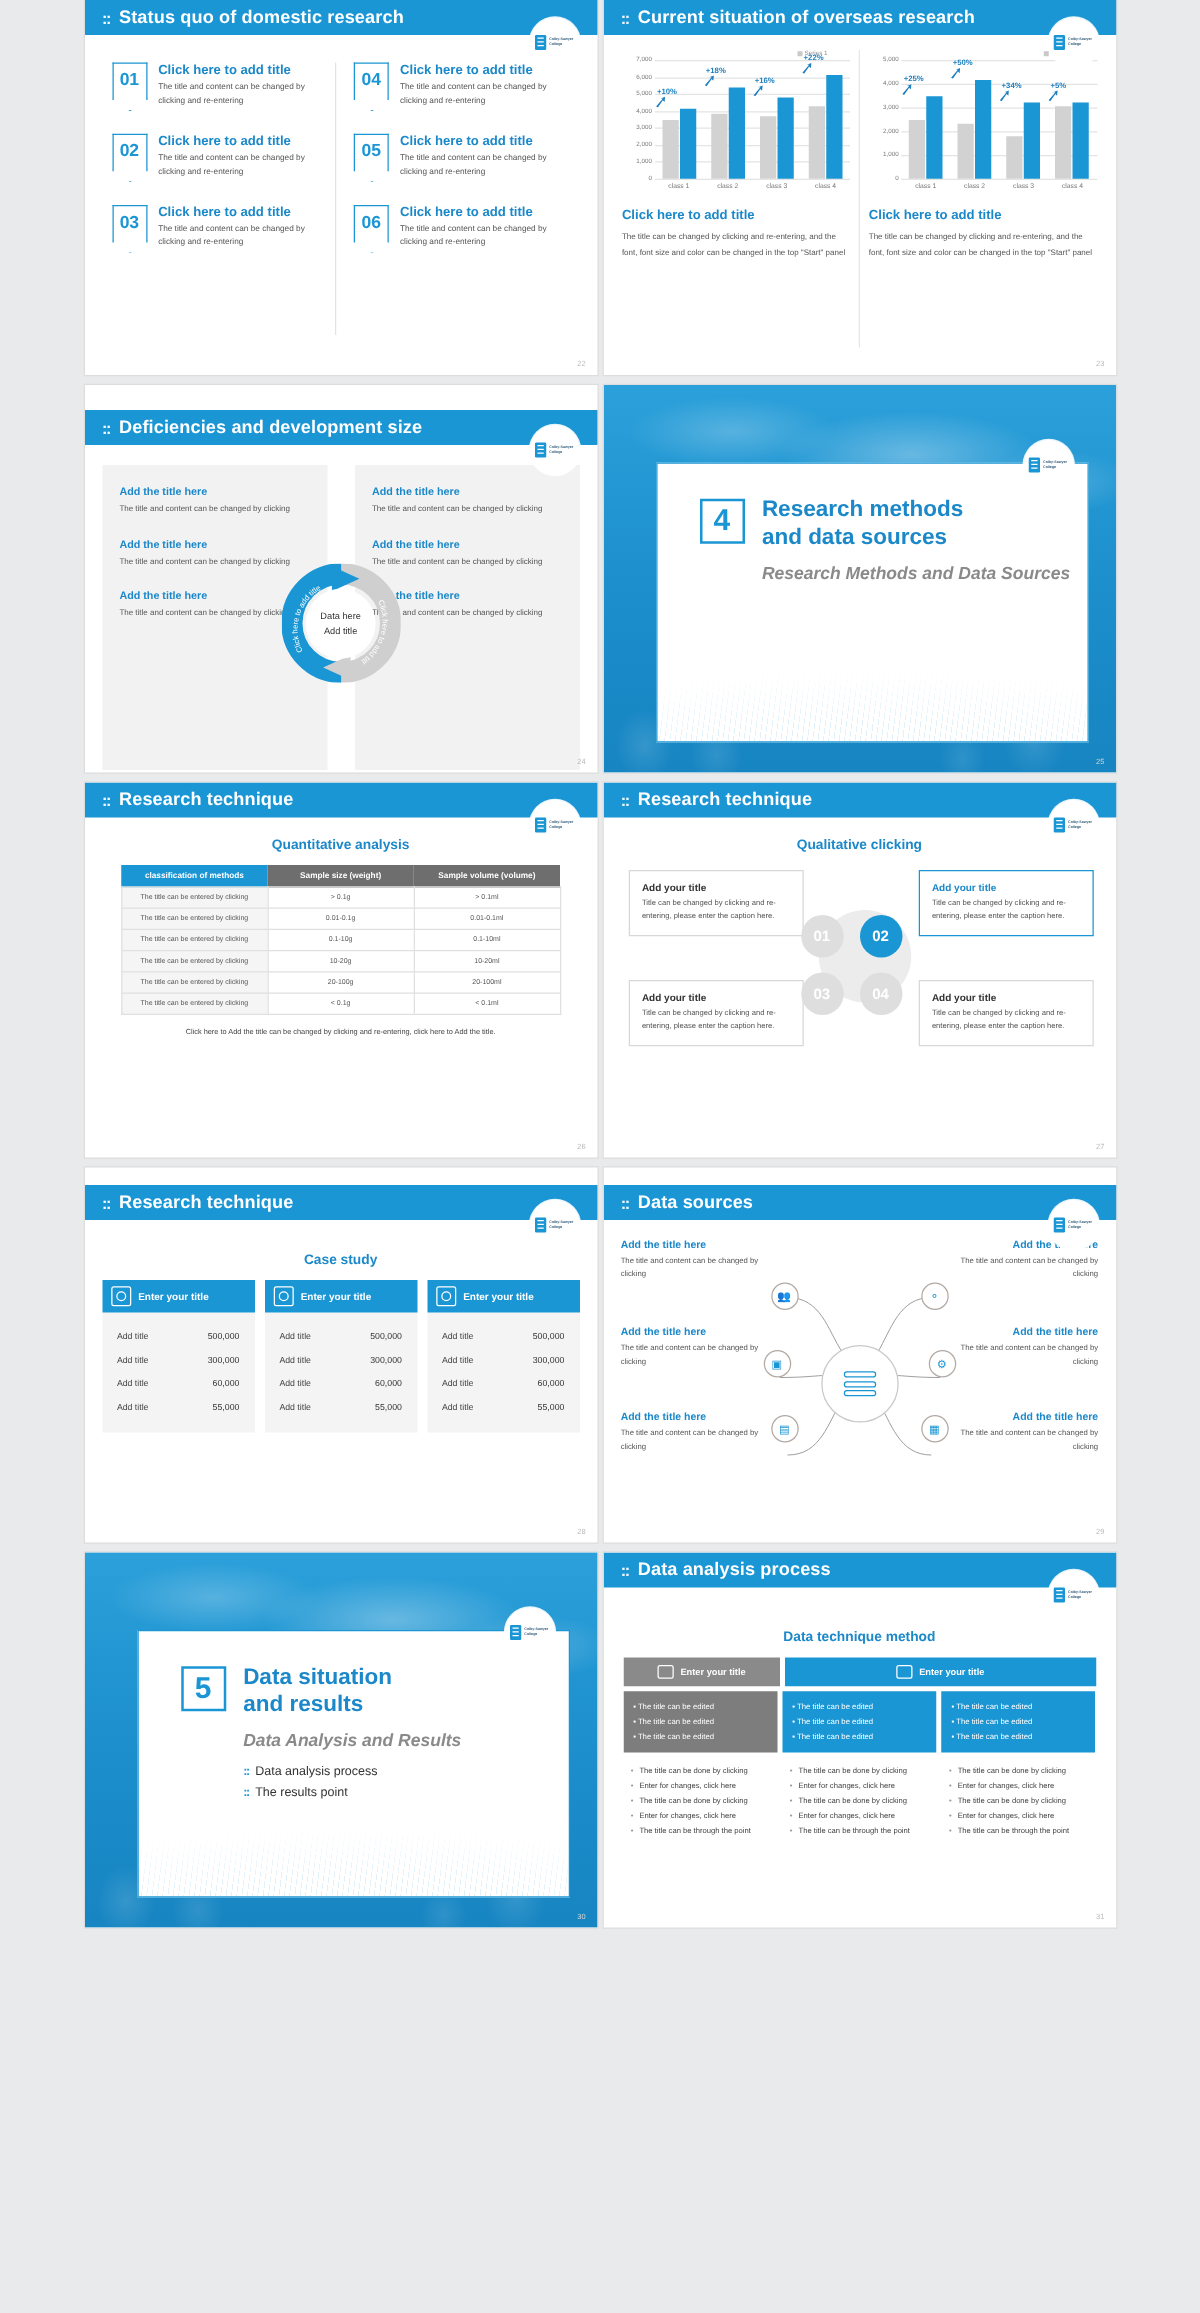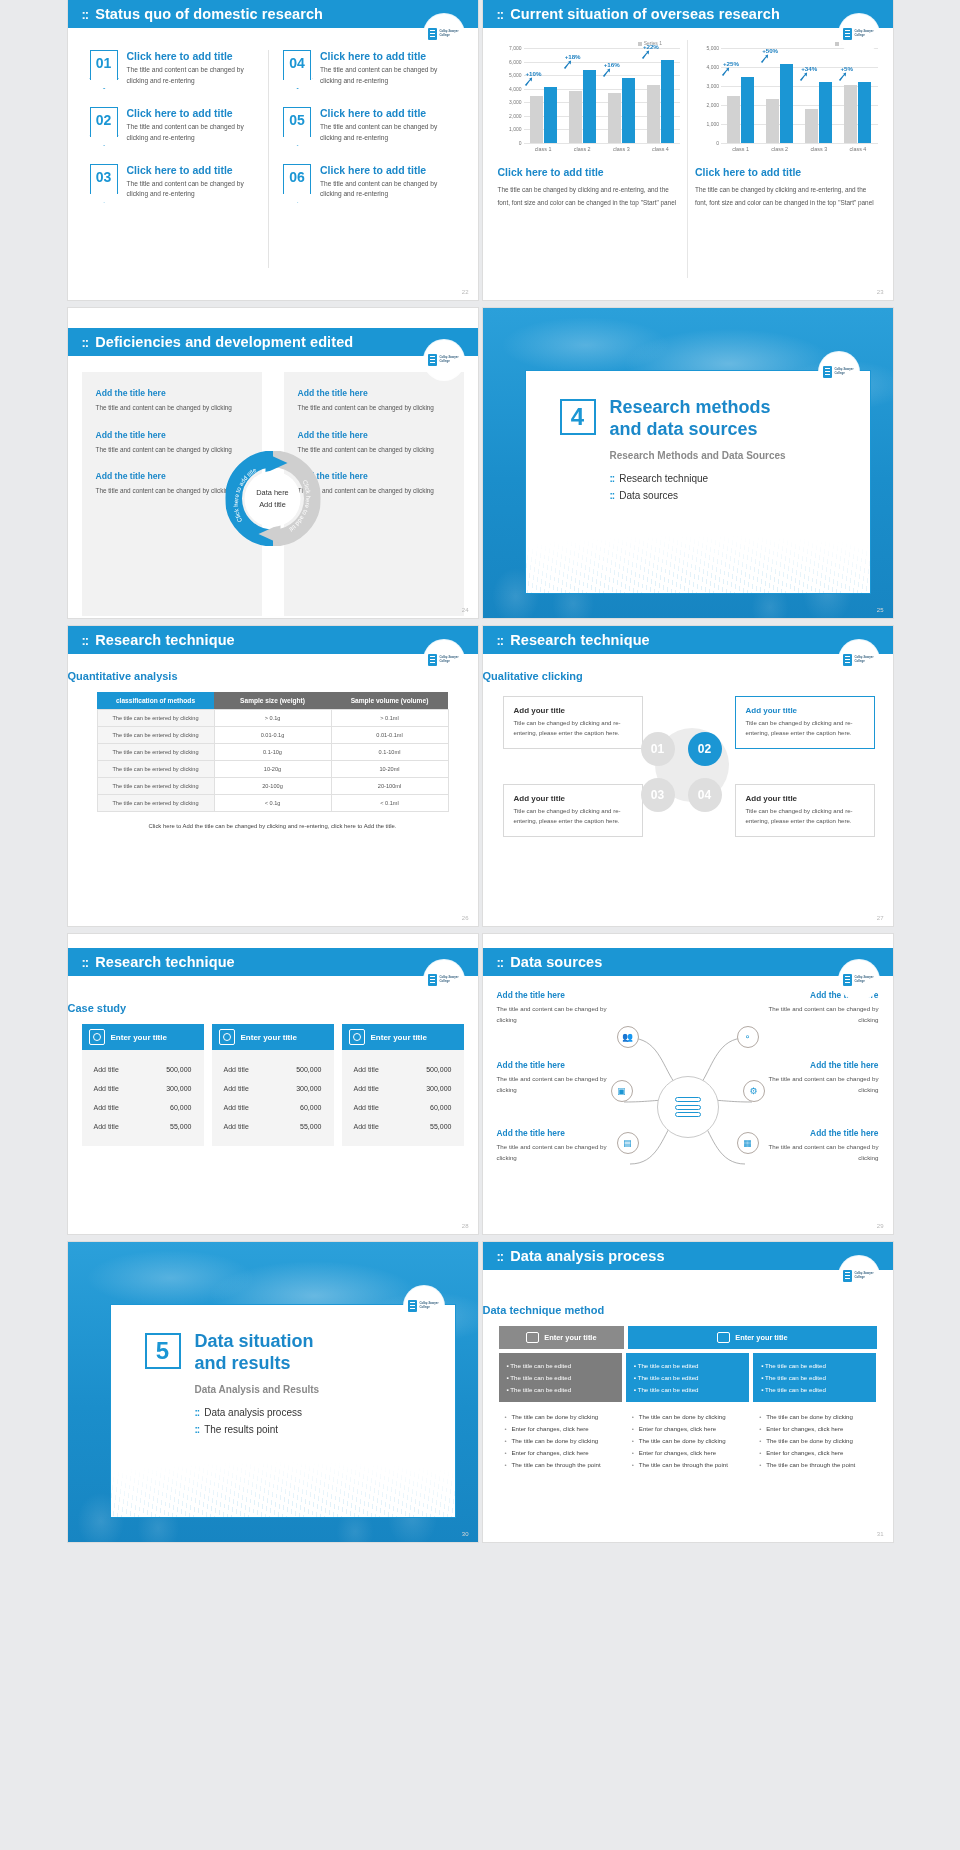--- a/index.html
+++ b/index.html
@@ -163,27 +163,27 @@
     -webkit-mask-image:radial-gradient(ellipse 150% 90% at 50% 120%, #000 35%, transparent 72%);
             mask-image:radial-gradient(ellipse 150% 90% at 50% 120%, #000 35%, transparent 72%);
   }
   .seccard .row{display:flex;align-items:flex-start;position:relative;z-index:2;}
   .bignum{
     width:36px;height:36px;flex:0 0 36px;border:2px solid #1b96d4;
     color:#1b96d4;font-size:24px;font-weight:bold;
     display:flex;align-items:center;justify-content:center;margin-right:14px;margin-top:2px;
   }
   .sectitle{font-size:18px;font-weight:bold;color:#1b88c9;line-height:1.2;}
-  .secsub{font-size:10px;font-weight:bold;color:#8a8a8a;margin:10px 0 0 50px;position:relative;z-index:2;}
+  .secsub{font-size:14px;font-weight:bold;color:#8a8a8a;margin:10px 0 0 50px;position:relative;z-index:2;font-style:italic;}
   .secbul{margin:12px 0 0 50px;position:relative;z-index:2;}
   .secbul div{font-size:10px;color:#333;margin-bottom:6px;}
   .secbul b{color:#1b96d4;font-weight:bold;letter-spacing:-1px;margin-right:5px;font-size:10px;}
 
   
-  .subtitle{font-size:11px;font-weight:bold;color:#1b88c9;margin:16px 0 10px;}
+  .subtitle{text-align:center;font-size:11px;font-weight:bold;color:#1b88c9;margin:16px 0 10px;}
   table.qt{width:352px;margin:0 auto;border-collapse:collapse;table-layout:fixed;}
   table.qt th{
     font-size:6.6px;color:#fff;font-weight:bold;padding:5px 2px;text-align:center;
   }
   table.qt th.c1{background:#1b96d4;}
   table.qt th.c2,table.qt th.c3{background:#6e6e6e;}
   table.qt td{
     font-size:5.6px;color:#555;padding:5px 3px;text-align:center;
     border:1px solid #e0e0e0;
   }
@@ -488,21 +488,21 @@
         </div>
       </div>
     </div>
     <div class="pgno">23</div>
   </div>
 
   <div class="slide">
     <div style="height:20px"></div>
     <div class="hdr">
       <span class="dots">::</span>
-      <span class="ttl">Deficiencies and development edited</span>
+      <span class="ttl">Deficiencies and development size</span>
     </div>
     <div class="logo" style="top:32px">
       <div class="mark"></div>
       <div class="ltxt"><span>Colby-Sawyer</span><br><span>College</span></div>
     </div>
     <div class="s24-body">
       <div class="s24-panel">
         <h4>Add the title here</h4>
         <p>The title and content can be changed by clicking</p>
         <h4>Add the title here</h4>
@@ -552,24 +552,20 @@
       <div class="seccard">
         <div class="wave"></div>
         <div class="row">
           <div class="bignum">4</div>
           <div class="sectitle">
             <span>Research methods</span><br>
             <span>and data sources</span>
           </div>
         </div>
         <div class="secsub">Research Methods and Data Sources</div>
-        <div class="secbul">
-          <div><b>::</b><span>Research technique</span></div>
-          <div><b>::</b><span>Data sources</span></div>
-        </div>
       </div>
     </div>
     <div class="pgno" style="color:#d7d7d7">25</div>
   </div>
 
   <div class="slide">
     <div class="hdr">
       <span class="dots">::</span>
       <span class="ttl">Research technique</span>
     </div>

